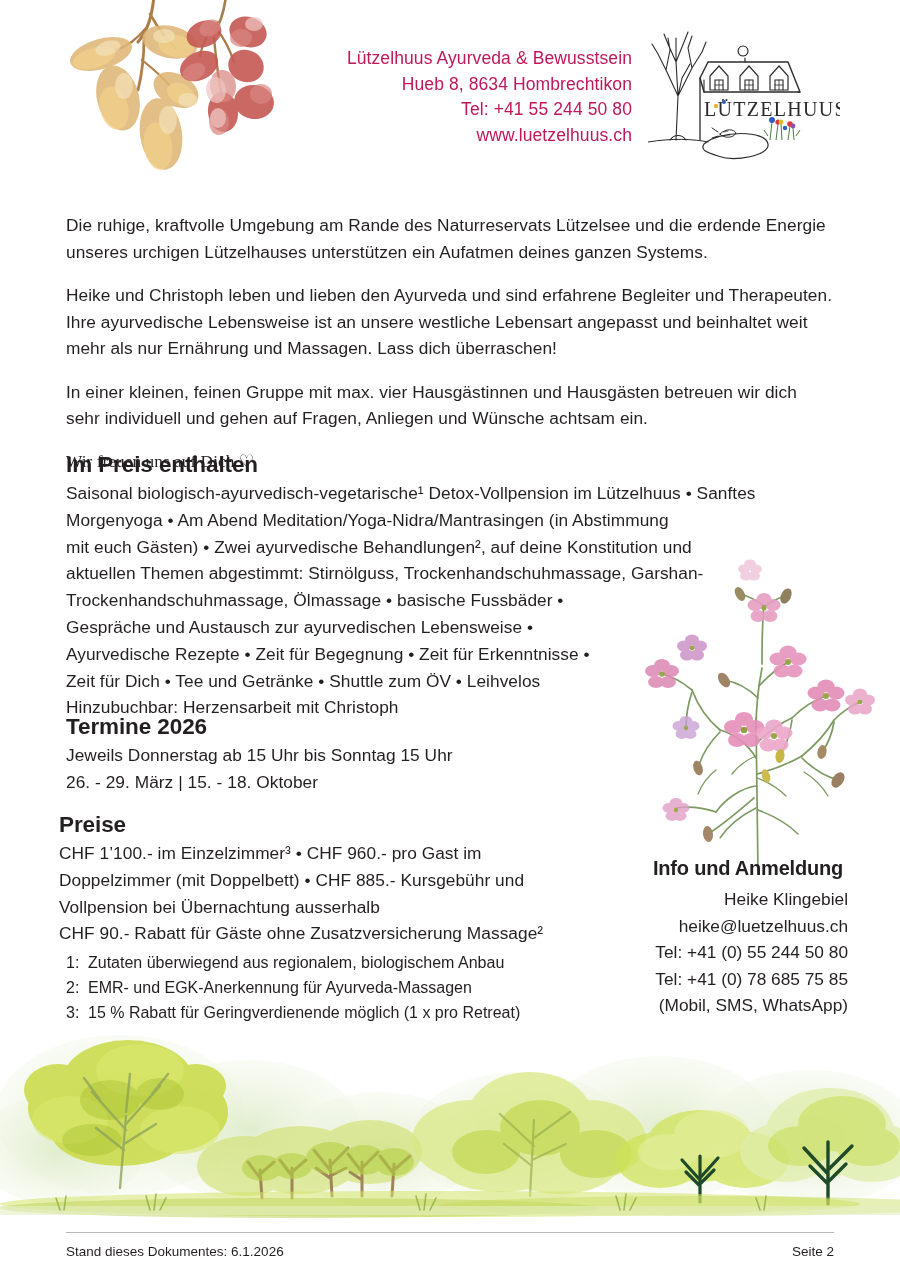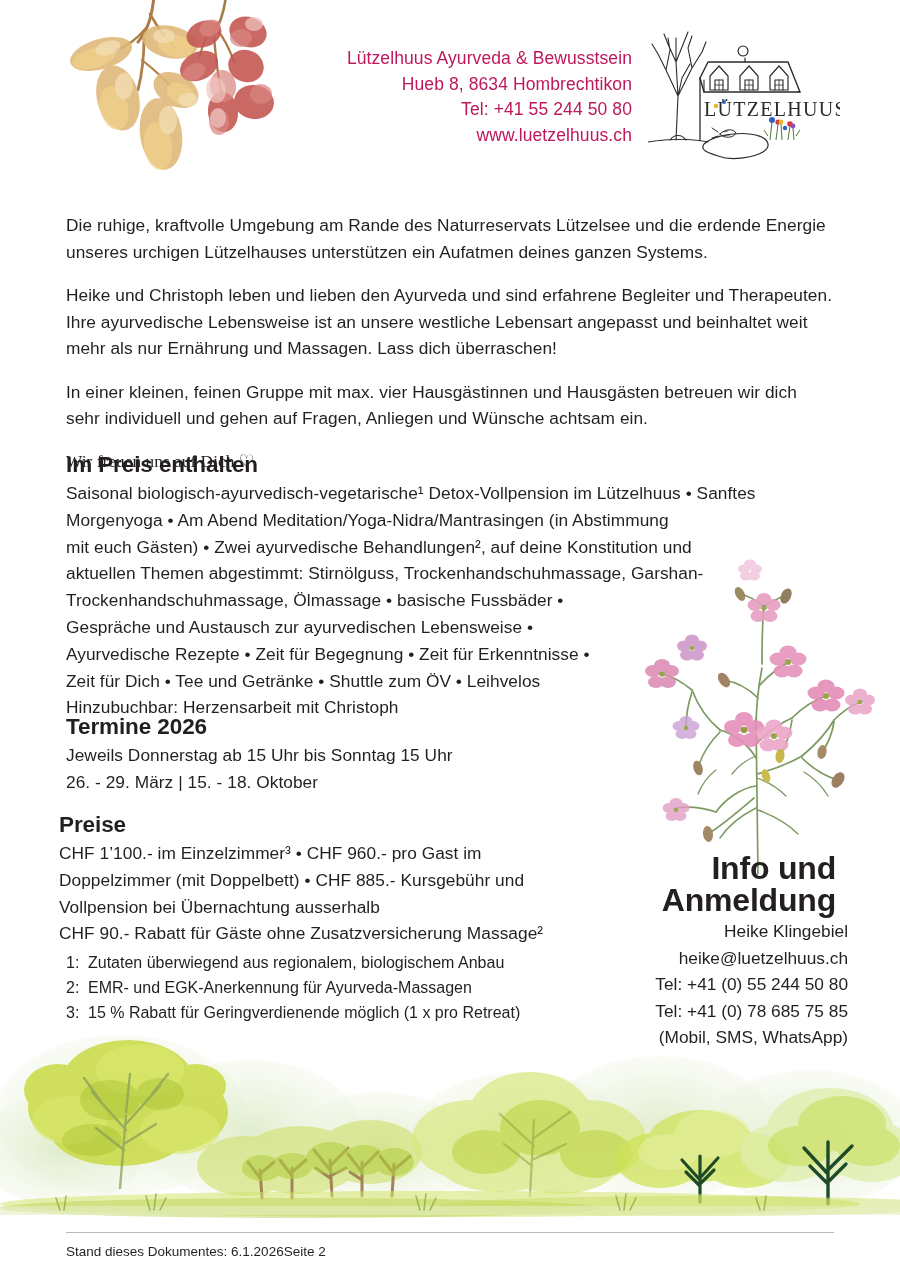--- a/index.html
+++ b/index.html
@@ -51,33 +51,33 @@
 
   
   .flower-art{position:absolute;left:616px;top:548px;width:272px;height:330px;}
 
   
   .contact{
     position:absolute;left:578px;top:852px;width:270px;
     text-align:right;font-weight:300;
   }
   .contact h3{
-    margin:0 12px 2px 0;font-size:32px;line-height:32px;font-weight:bold;
+    margin:0 5px 2px 0;font-size:20px;line-height:32px;font-weight:bold;
     letter-spacing:-.2px;
   }
   .contact .line{font-size:17.3px;line-height:26.5px;}
 
   
   .scenery{position:absolute;left:0;bottom:48px;width:900px;height:205px;}
 
   
   .footer-rule{position:absolute;left:66px;bottom:40px;width:768px;height:1px;background:#b9b9b9;}
   .footer{
     position:absolute;left:66px;bottom:14px;width:768px;
-    display:flex;justify-content:flex-start;align-items:baseline;
+    display:flex;justify-content:space-between;align-items:baseline;
     font-size:13.5px;font-weight:300;color:#231f20;
   }
 </style>
 </head>
 <body>
 
 <div class="page">
 
   <svg class="branch-art" viewBox="0 0 238 196" xmlns="http://www.w3.org/2000/svg">
     <g opacity="0.96">

